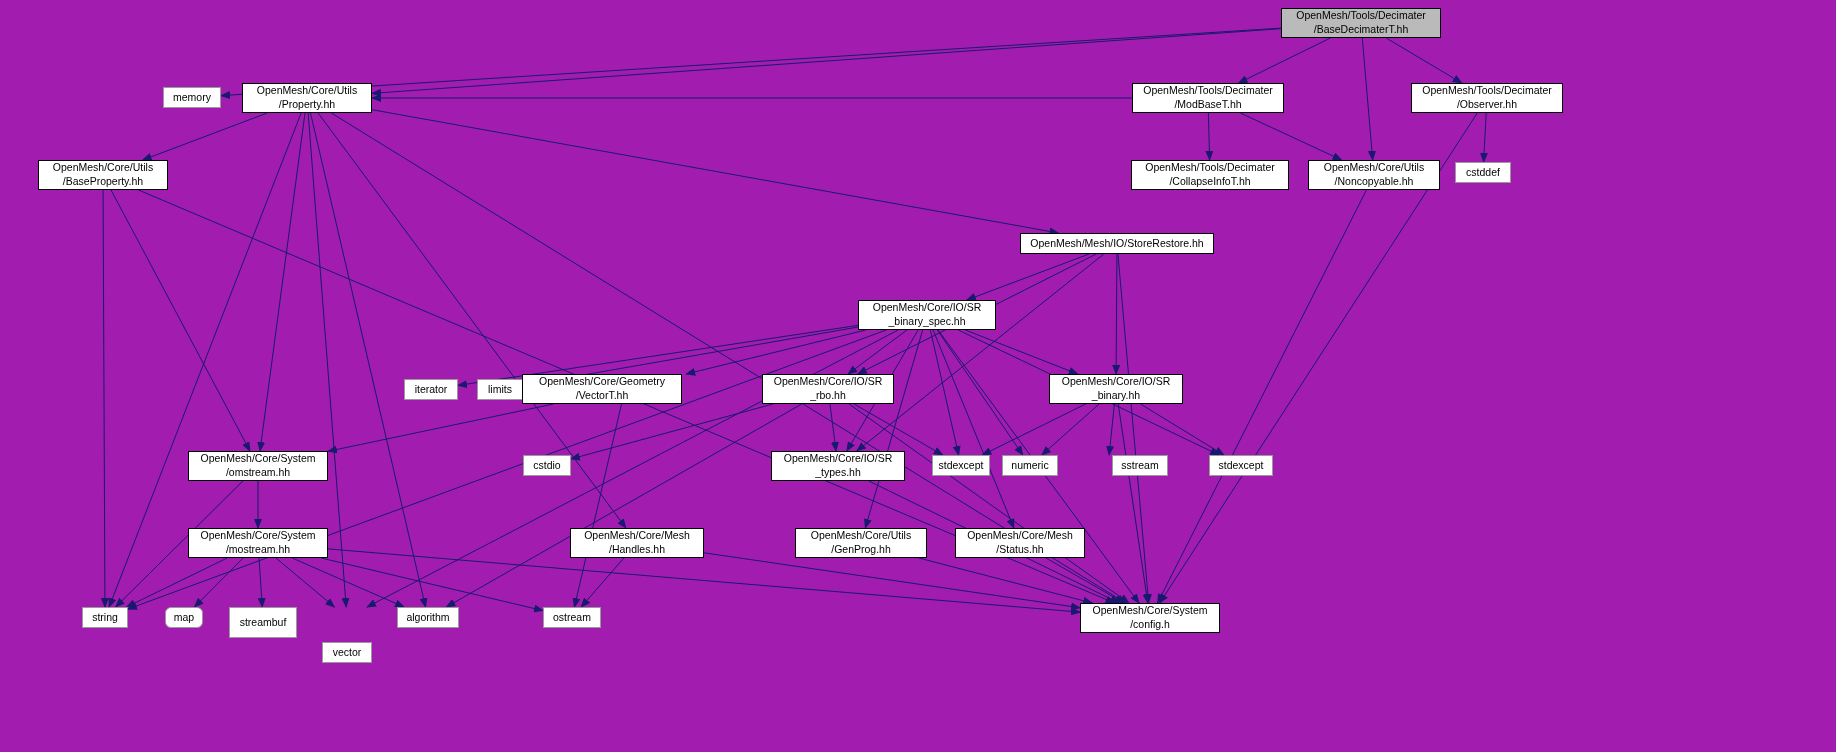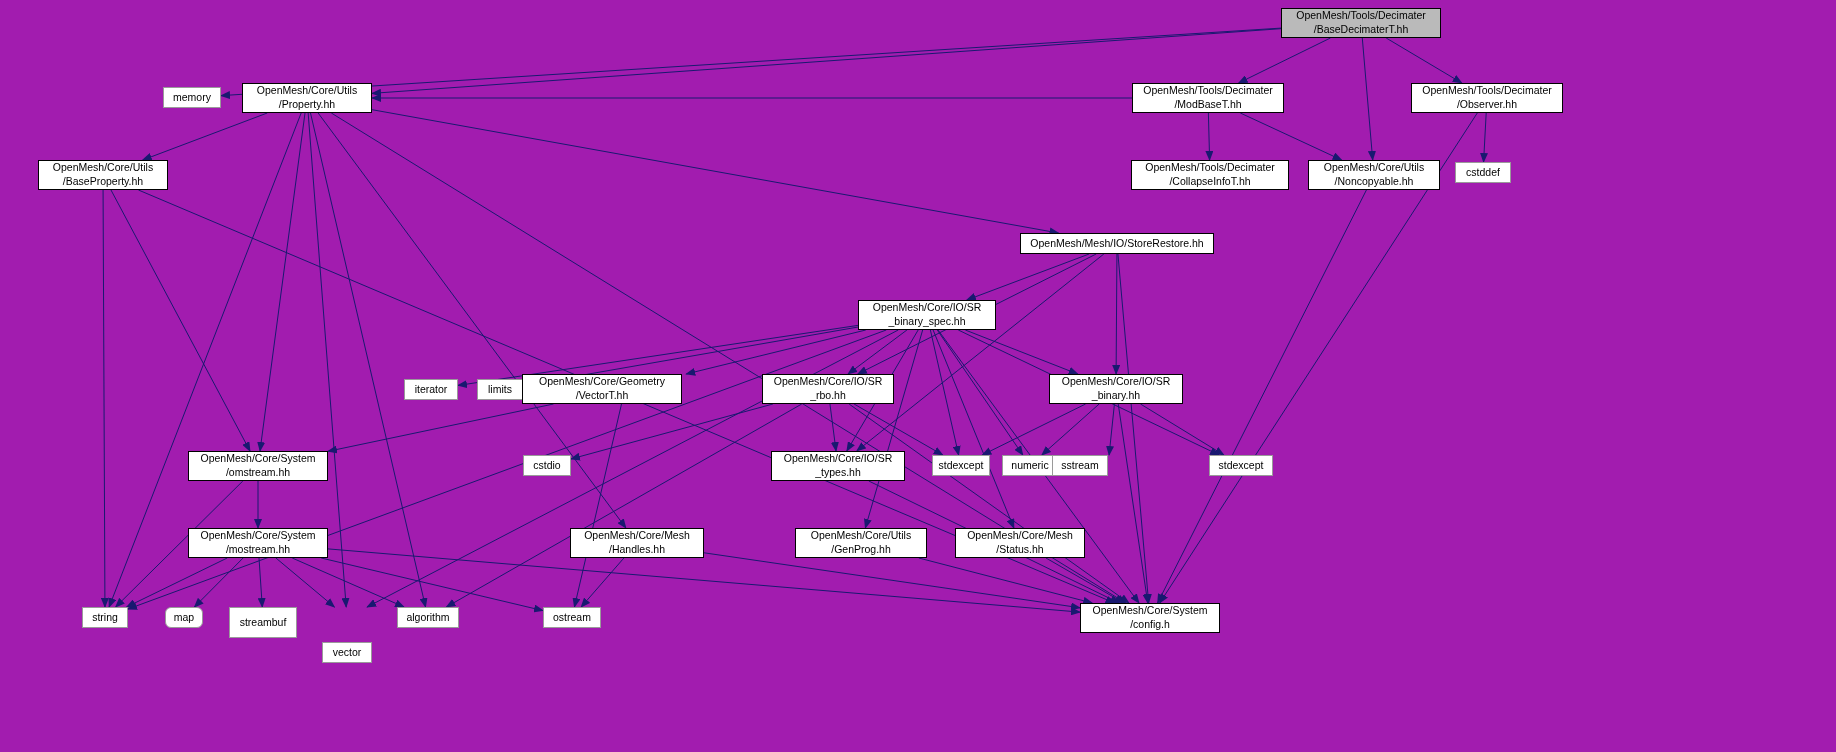--- a/index.html
+++ b/index.html
@@ -140,21 +140,21 @@
 /VectorT.hh</div>
       <div class="node node--project" style="left: 762px; top: 374px; width: 132px; height: 30px;">OpenMesh/Core/IO/SR
 _rbo.hh</div>
       <div class="node node--project" style="left: 1049px; top: 374px; width: 134px; height: 30px;">OpenMesh/Core/IO/SR
 _binary.hh</div>
       <div class="node node--system" style="left: 523px; top: 455px; width: 48px; height: 21px;">cstdio</div>
       <div class="node node--project" style="left: 771px; top: 451px; width: 134px; height: 30px;">OpenMesh/Core/IO/SR
 _types.hh</div>
       <div class="node node--system" style="left: 932px; top: 455px; width: 58px; height: 21px;">stdexcept</div>
       <div class="node node--system" style="left: 1002px; top: 455px; width: 56px; height: 21px;">numeric</div>
-      <div class="node node--system" style="left: 1052px; top: 455px; width: 56px; height: 21px;">sstream</div>
+      <div class="node node--system" style="left: 1112px; top: 455px; width: 56px; height: 21px;">sstream</div>
       <div class="node node--system" style="left: 1209px; top: 455px; width: 64px; height: 21px;">stdexcept</div>
       <div class="node node--project" style="left: 188px; top: 451px; width: 140px; height: 30px;">OpenMesh/Core/System
 /omstream.hh</div>
       <div class="node node--project" style="left: 188px; top: 528px; width: 140px; height: 30px;">OpenMesh/Core/System
 /mostream.hh</div>
       <div class="node node--project" style="left: 570px; top: 528px; width: 134px; height: 30px;">OpenMesh/Core/Mesh
 /Handles.hh</div>
       <div class="node node--project" style="left: 795px; top: 528px; width: 132px; height: 30px;">OpenMesh/Core/Utils
 /GenProg.hh</div>
       <div class="node node--project" style="left: 955px; top: 528px; width: 130px; height: 30px;">OpenMesh/Core/Mesh

